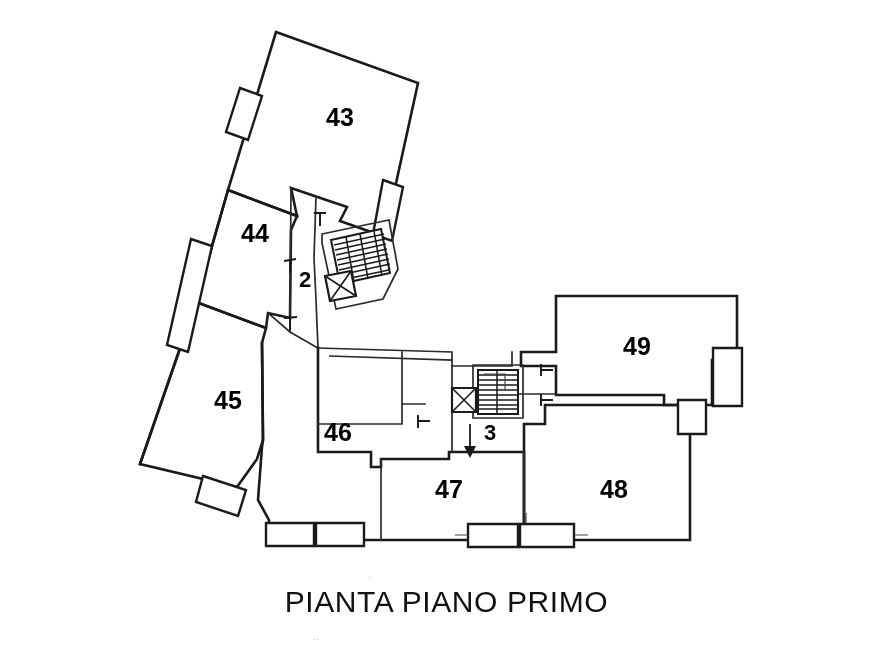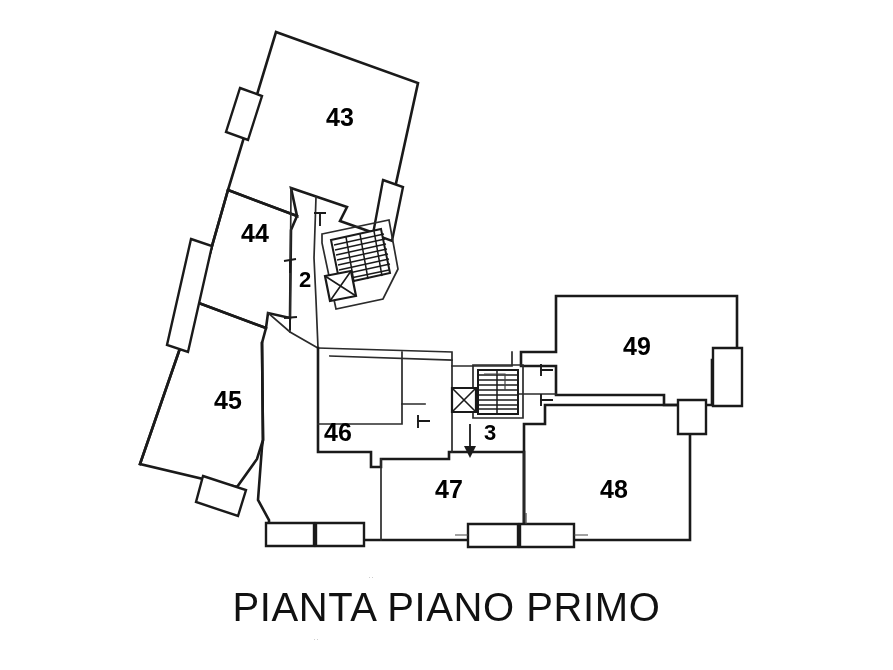--- a/index.html
+++ b/index.html
@@ -95,21 +95,21 @@
   .room-label.small {
     font-size: 22px;
   }
   #plan-title {
     position: absolute;
     left: 0;
     right: 0;
     top: 585px;
     text-align: center;
     font-family: "Liberation Sans", sans-serif;
-    font-size: 40px;
+    font-size: 30px;
     font-weight: 500;
     letter-spacing: 0.6px;
     color: #111111;
     white-space: nowrap;
   }
   .smudge {
     position: absolute;
     color: #c9c9c9;
     font-size: 9px;
     font-family: "Liberation Sans", sans-serif;

